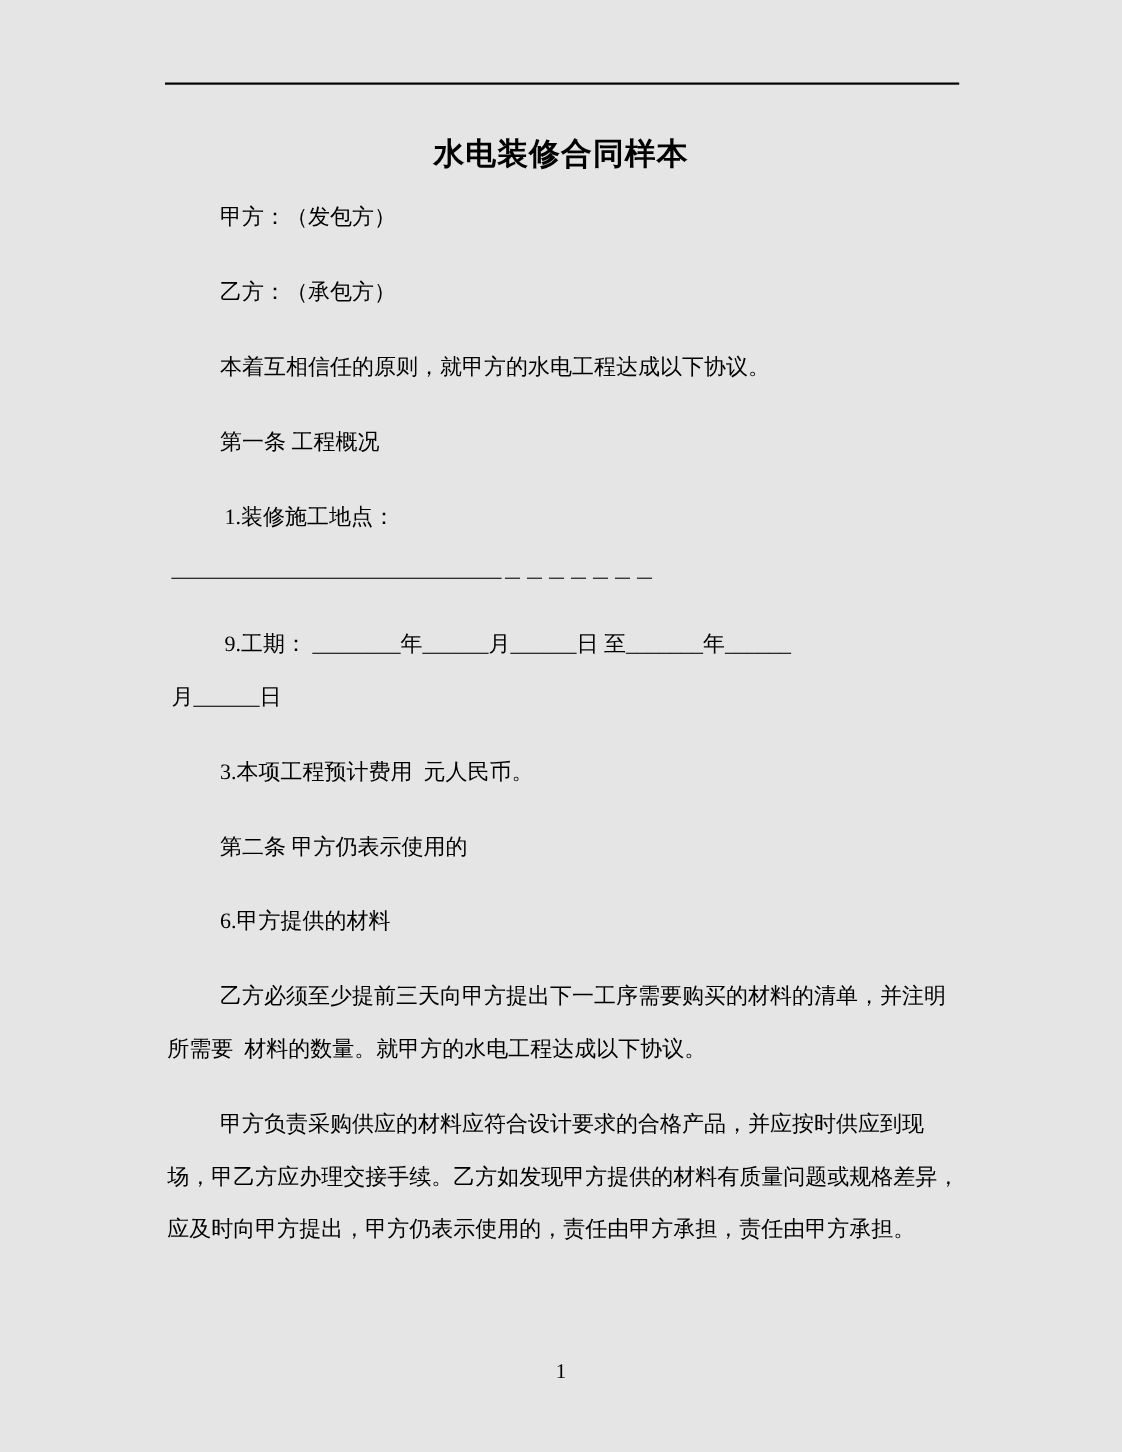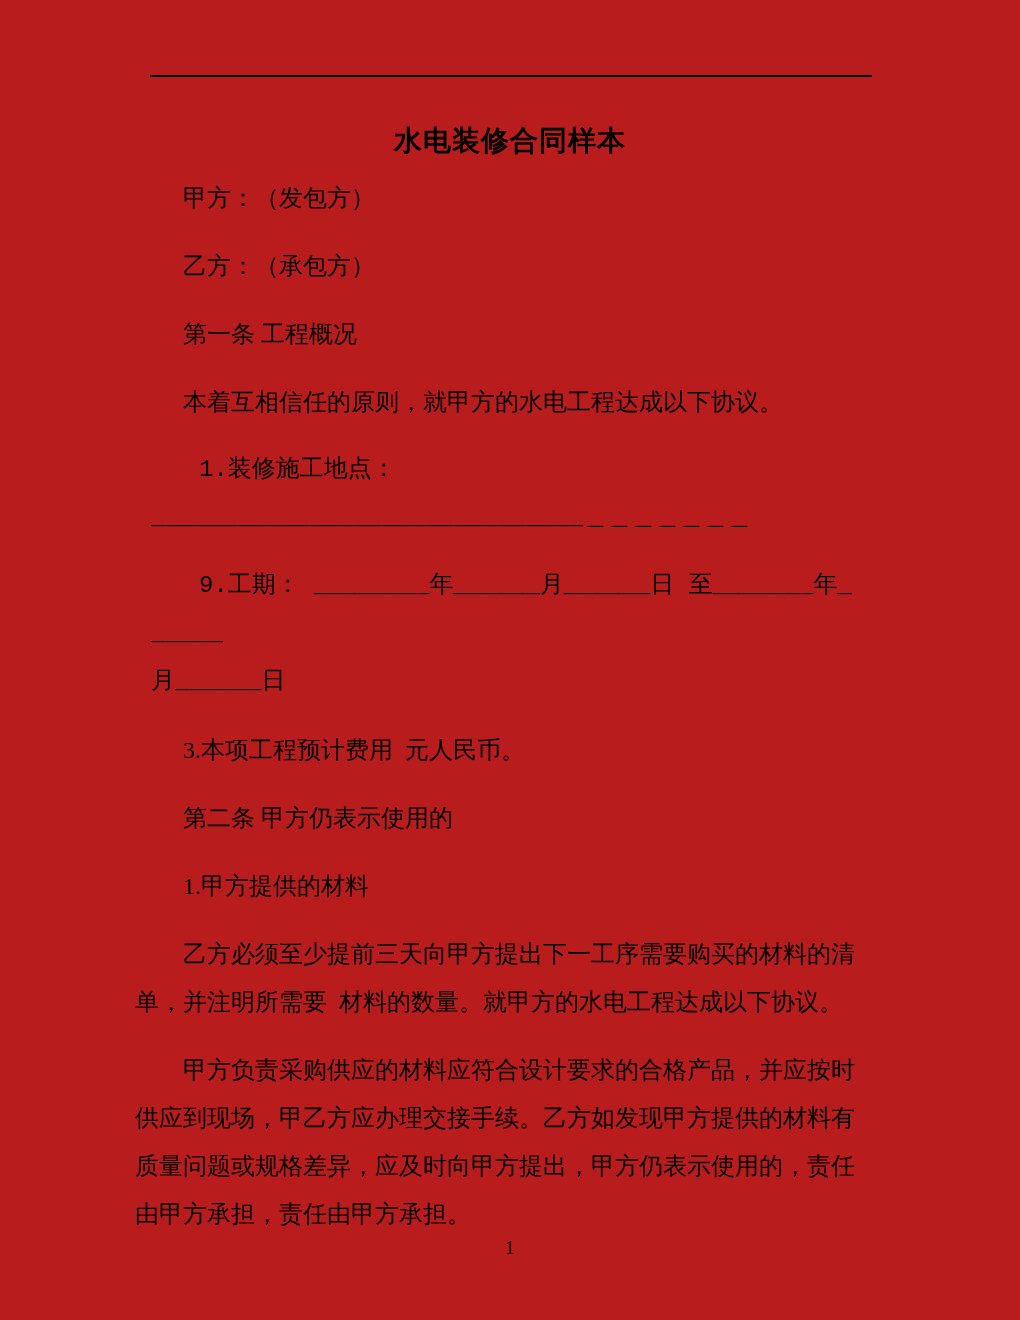--- a/index.html
+++ b/index.html
@@ -4,21 +4,21 @@
 <style>
   html, body {
     margin: 0;
     padding: 0;
     background: #ffffff;
   }
   .page {
     position: relative;
     width: 1020px;
     height: 1320px;
-    background: #b91c1c;
+    background: #e5e5e5;
     color: #000000;
     font-family: "Liberation Serif", "DejaVu Serif", serif;
     overflow: hidden;
   }
   .header-rule {
     position: absolute;
     top: 75px;
     left: 150px;
     width: 722px;
     height: 0;
@@ -32,36 +32,35 @@
     margin: 0;
     text-align: center;
     font-size: 28px;
     line-height: 36px;
     font-weight: bold;
     letter-spacing: 1px;
   }
   .doc-body {
     position: absolute;
     top: 174px;
-    left: 135px;
+    left: 152px;
     width: 722px;
-    font-size: 24px;
+    font-size: 20px;
     line-height: 48px;
   }
   .doc-body p {
     margin: 0 0 20px 0;
     white-space: pre-wrap;
     word-break: break-all;
   }
   .doc-body .indent {
     text-indent: 48px;
   }
   .para-group {
-    margin: 0 0 20px 16px;
-    font-family: Liberation Mono, monospace;
+    margin: 0 0 20px 4px;
   }
   .para-group p {
     margin: 0;
   }
   .page-number {
     position: absolute;
     top: 1232px;
     left: 0;
     width: 100%;
     text-align: center;
@@ -77,39 +76,39 @@
   <div class="header-rule"></div>
 
   <h1 class="doc-title">水电装修合同样本</h1>
 
   <div class="doc-body">
 
     <p class="indent">甲方：（发包方）</p>
 
     <p class="indent">乙方：（承包方）</p>
 
+    <p class="indent">本着互相信任的原则，就甲方的水电工程达成以下协议。</p>
+
     <p class="indent">第一条 工程概况</p>
-
-    <p class="indent">本着互相信任的原则，就甲方的水电工程达成以下协议。</p>
 
     <div class="para-group">
       <p class="indent">1.装修施工地点：</p>
       <p>______________________________＿＿＿＿＿＿＿</p>
     </div>
 
     <div class="para-group">
       <p class="indent">9.工期： ________年______月______日 至_______年______</p>
       <p>月______日</p>
     </div>
 
     <p class="indent">3.本项工程预计费用  元人民币。</p>
 
     <p class="indent">第二条 甲方仍表示使用的</p>
 
-    <p class="indent">1.甲方提供的材料</p>
+    <p class="indent">6.甲方提供的材料</p>
 
     <p class="indent">乙方必须至少提前三天向甲方提出下一工序需要购买的材料的清单，并注明所需要  材料的数量。就甲方的水电工程达成以下协议。</p>
 
     <p class="indent">甲方负责采购供应的材料应符合设计要求的合格产品，并应按时供应到现场，甲乙方应办理交接手续。乙方如发现甲方提供的材料有质量问题或规格差异，应及时向甲方提出，甲方仍表示使用的，责任由甲方承担，责任由甲方承担。</p>
 
   </div>
 
   <div class="page-number">1</div>
 
 </div>

